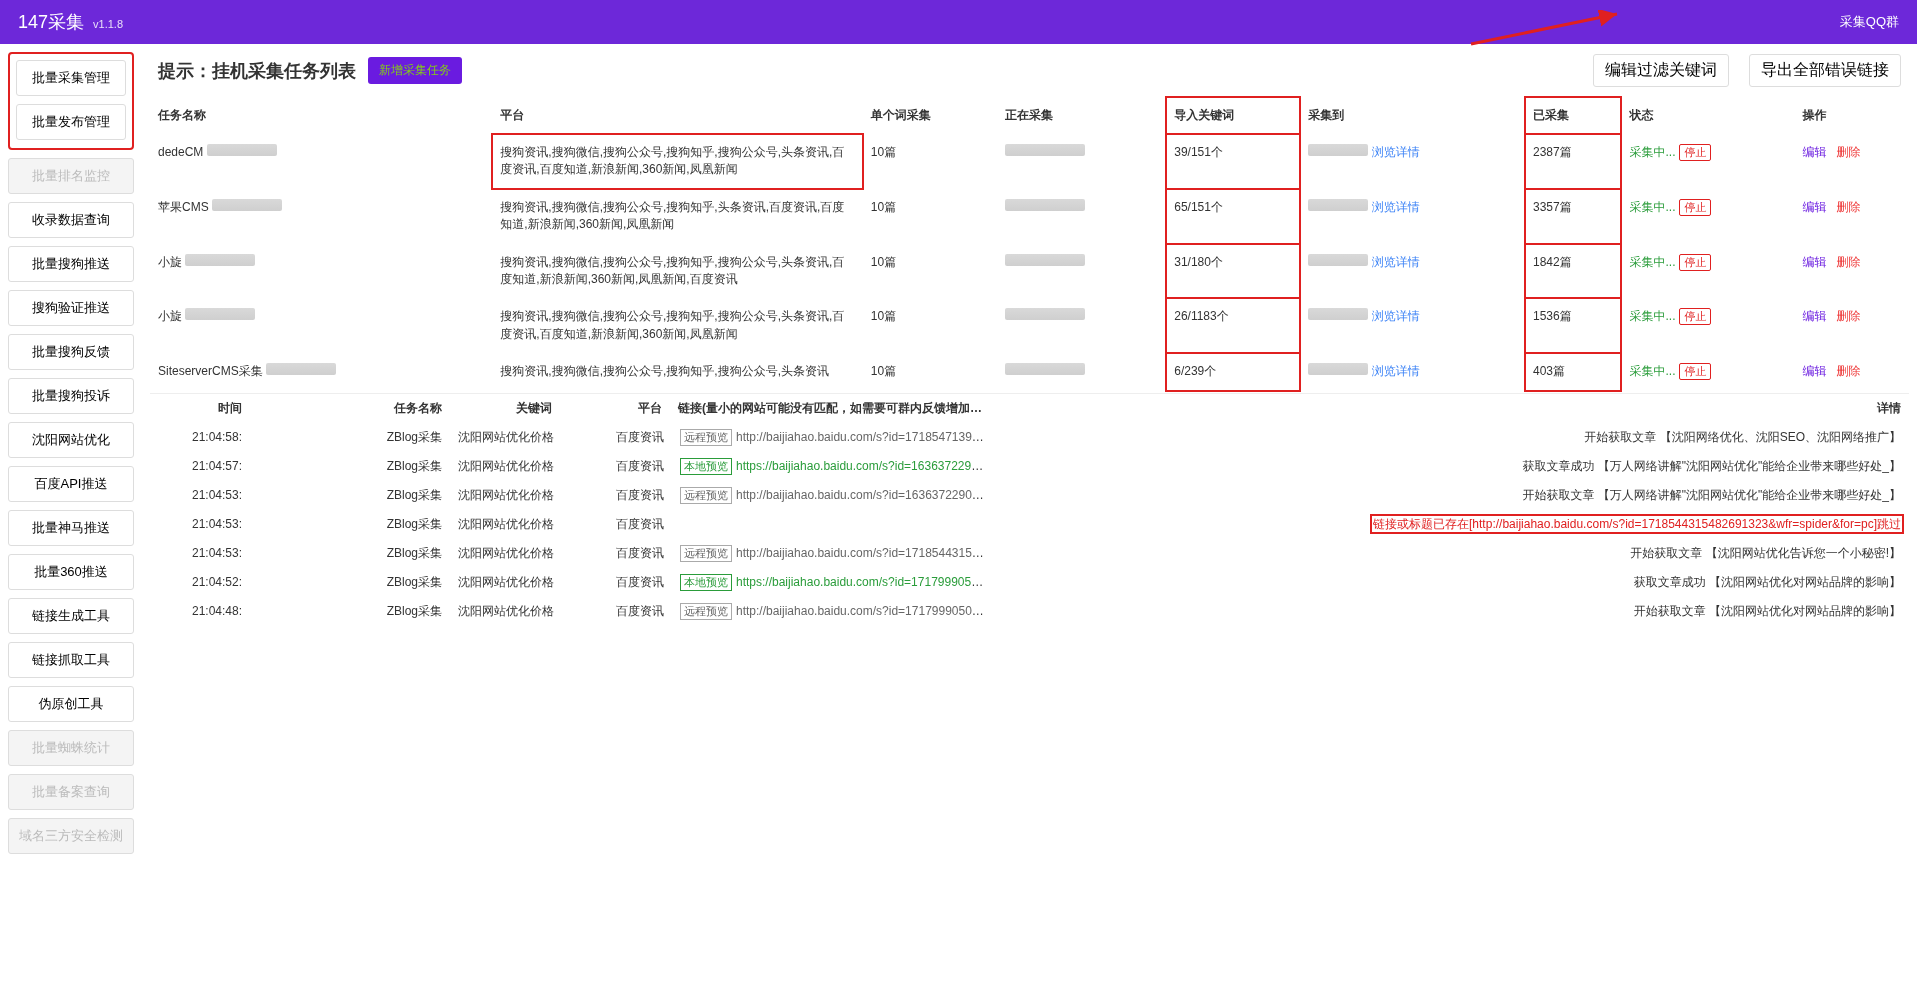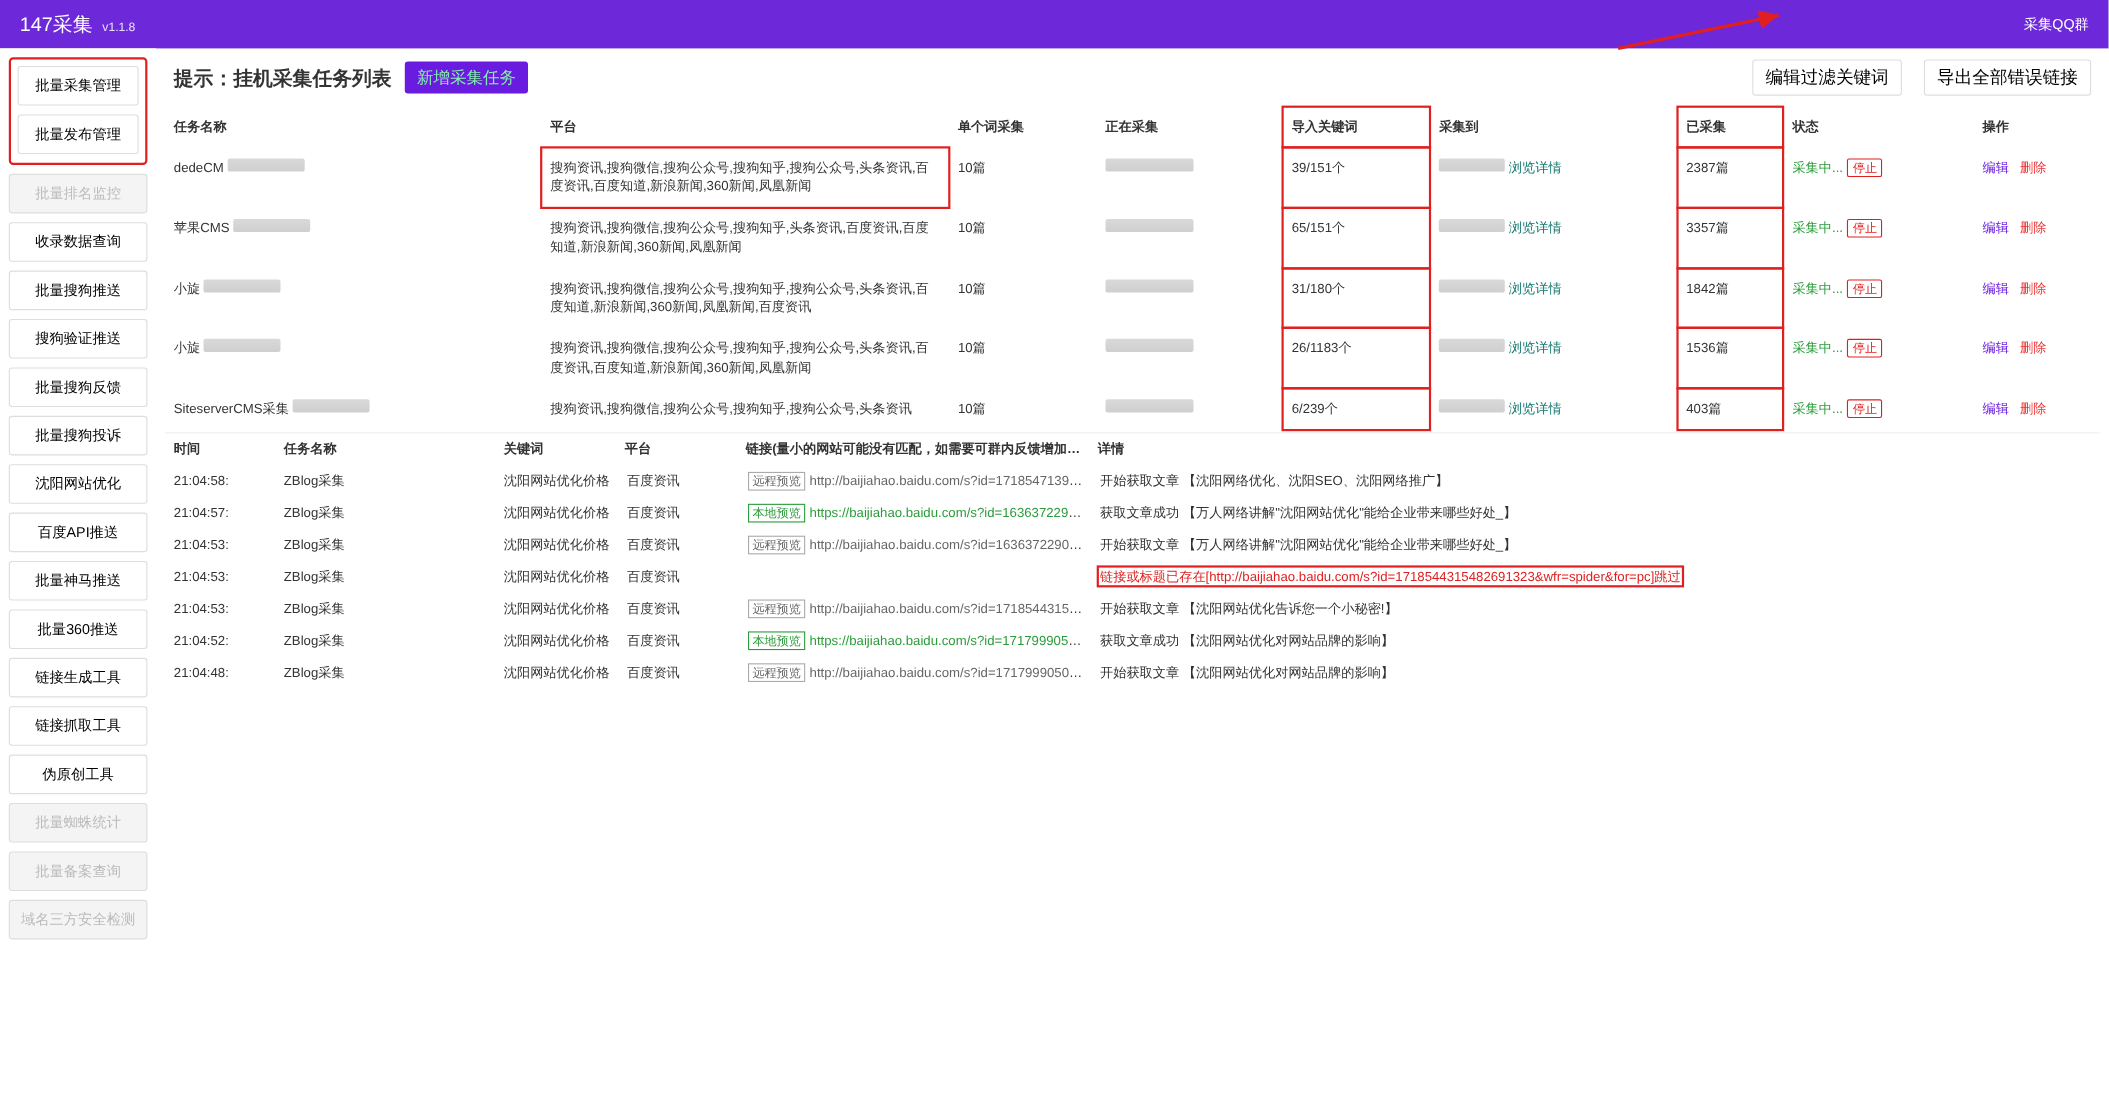--- a/index.html
+++ b/index.html
@@ -20,41 +20,41 @@
 .content { flex: 1; display: flex; flex-direction: column; overflow: hidden; position: relative; }
 
 
 .side-btn { display: block; width: 100%; border: 1px solid #ddd; background: #fff; border-radius: 3px; padding: 8px 8px; margin-bottom: 8px; font-size: 13px; text-align: center; cursor: pointer; }
 .side-btn.disabled { color: #bbb; background: #f4f4f4; cursor: default; }
 .side-box-red { border: 2px solid #e02020; border-radius: 4px; padding: 6px 6px 0; margin-bottom: 8px; }
 
 
 .titlebar { display: flex; align-items: center; padding: 10px 16px; gap: 12px; }
 .titlebar .title { font-size: 18px; font-weight: 600; }
-.btn-primary { background: #6a1be0; color: #86efac; border: none; border-radius: 3px; padding: 5px 11px; font-size: 15px; cursor: pointer; }
+.btn-primary { background: #6a1be0; color: #84cc16; border: none; border-radius: 3px; padding: 5px 11px; font-size: 12px; cursor: pointer; }
 .titlebar .spacer { flex: 1; }
 .btn-white { background: #fff; border: 1px solid #ddd; border-radius: 3px; padding: 5px 11px; font-size: 16px; cursor: pointer; margin-left: 8px; }
 
 
 .tasktable { width: 100%; border-collapse: collapse; margin-left: 8px; }
 .tasktable th, .tasktable td { padding: 10px 8px; text-align: left; font-size: 12px; vertical-align: top; }
 .tasktable th { font-weight: 600; }
 .tasktable td.plat { max-width: 210px; line-height: 1.45; }
 .red-outline { outline: 2px solid #e02020; outline-offset: -1px; }
 .blur { display: inline-block; height: 12px; background: linear-gradient(#d9d9d9,#cfcfcf); border-radius: 2px; filter: blur(0.4px); } .blur.w60 { width: 60px; } .blur.w70 { width: 70px; } .blur.w80 { width: 80px; }
-.link-green { color: #0f766e; cursor: pointer; }
+.link-green { color: #3b82f6; cursor: pointer; }
 .status-green { color: #2a9c3a; }
 .badge-stop { display: inline-block; border: 1px solid #e02020; color: #e02020; padding: 0 4px; font-size: 11px; margin-left: 4px; cursor: pointer; border-radius: 2px; }
 .link-purple { color: #6a1be0; cursor: pointer; }
 .link-red { color: #e33; cursor: pointer; }
 
 
 .logpane { flex: 1; display: flex; flex-direction: column; overflow: hidden; border-top: 1px solid #eee; margin: 2px 8px 8px 8px; position: relative; }
 .logtable { width: 100%; border-collapse: collapse; }
-.logtable th, .logtable td { padding: 6px 8px; text-align: left; font-size: 12px; white-space: nowrap; overflow: hidden; text-overflow: ellipsis; }
+.logtable th, .logtable td { padding: 6px 8px; text-align: right; font-size: 12px; white-space: nowrap; overflow: hidden; text-overflow: ellipsis; }
 .logtable th { font-weight: 600; }
 .logtbody { overflow: auto; flex: 1; scrollbar-width: thin; }
 .tag-remote { display: inline-block; border: 1px solid #aaa; color: #666; padding: 0 3px; font-size: 11px; margin-right: 4px; }
 .tag-local { display: inline-block; border: 1px solid #2a9c3a; color: #2a9c3a; padding: 0 3px; font-size: 11px; margin-right: 4px; }
 .urltxt { color: #666; }
 .urltxt.green { color: #2a9c3a; }
 .detail-red { color: #e02020; }
 .detail-red-box { outline: 2px solid #e02020; outline-offset: 1px; }
 
 

